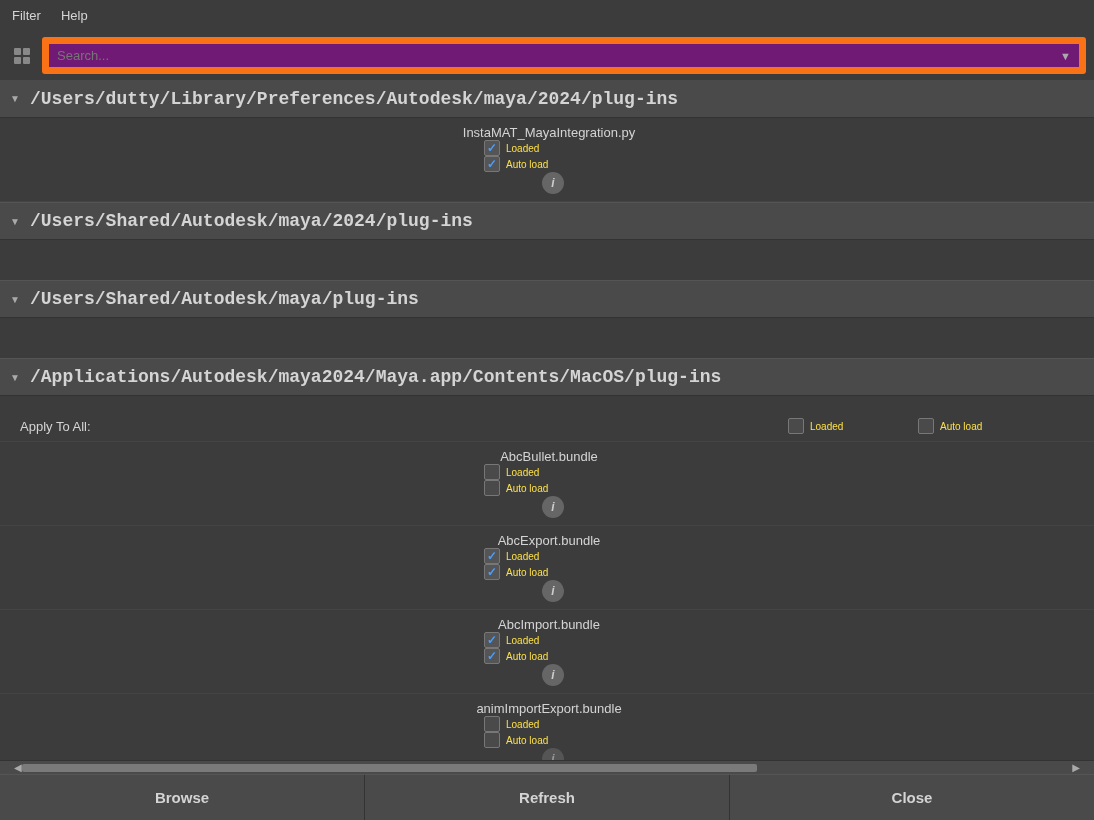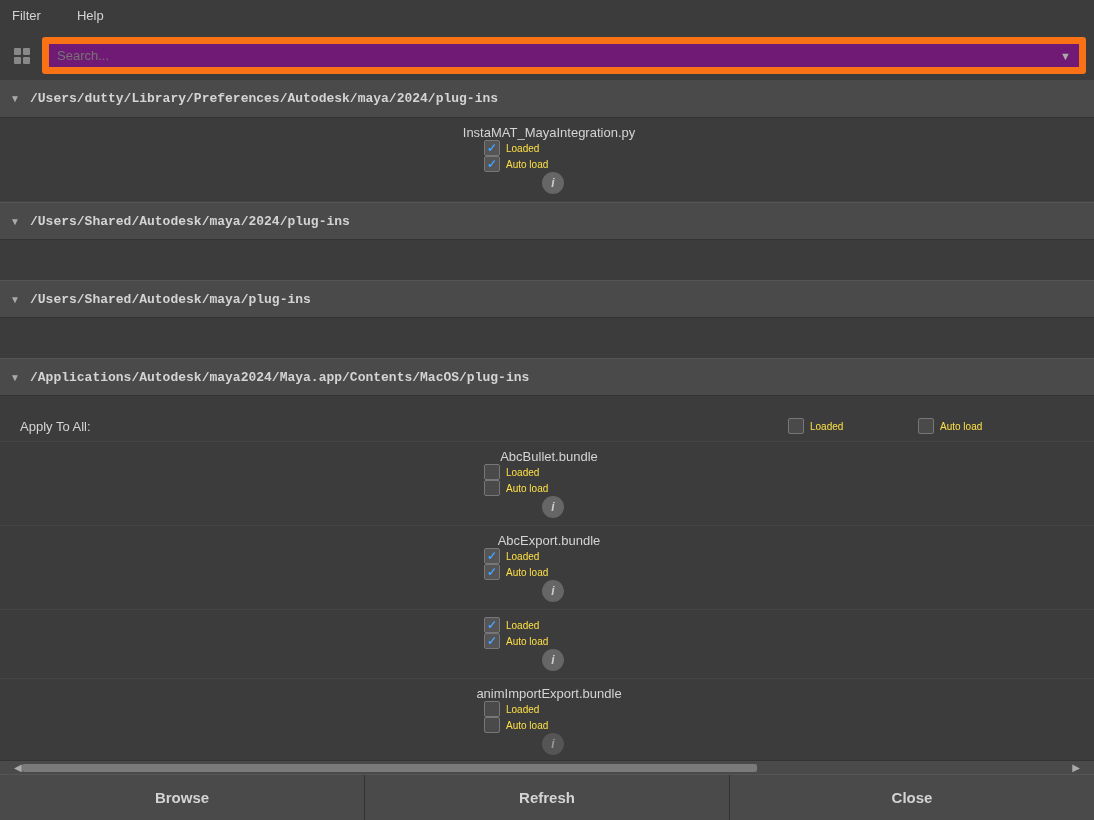--- a/index.html
+++ b/index.html
@@ -11,21 +11,21 @@
       width: 1094px;
       height: 820px;
       overflow: hidden;
       display: flex;
       flex-direction: column;
     }
 
     
     .menu-bar {
       display: flex;
-      gap: 36px;
+      gap: 20px;
       padding: 8px 12px;
       background: #3c3c3c;
     }
     .menu-item {
       cursor: pointer;
       color: #d4d4d4;
     }
 
     
     .search-bar {
@@ -102,21 +102,21 @@
       min-height: 38px;
     }
     .section-header:first-child { border-top: none; }
     .chevron {
       color: #aaa;
       font-size: 10px;
       width: 12px;
     }
     .section-path {
       font-family: "Courier New", monospace;
-      font-size: 13px;
+      font-size: 18px;
       color: #d4d4d4;
       font-weight: 600;
     }
 
     
     .plugin-row {
       display: flex;
       align-items: center;
       padding: 7px 16px 7px 20px;
       background: #3c3c3c;
@@ -348,20 +348,21 @@
         <span class="checkbox-label">Loaded</span>
       </div>
       <div class="checkbox-group">
         <div class="cb checked"></div>
         <span class="checkbox-label">Auto load</span>
       </div>
       <div class="info-btn">i</div>
     </div>
 
     <div class="plugin-row">
+      <span class="plugin-name">AbcImport.bundle</span>
       <div class="checkbox-group">
         <div class="cb checked"></div>
         <span class="checkbox-label">Loaded</span>
       </div>
       <div class="checkbox-group">
         <div class="cb checked"></div>
         <span class="checkbox-label">Auto load</span>
       </div>
       <div class="info-btn">i</div>
     </div>

